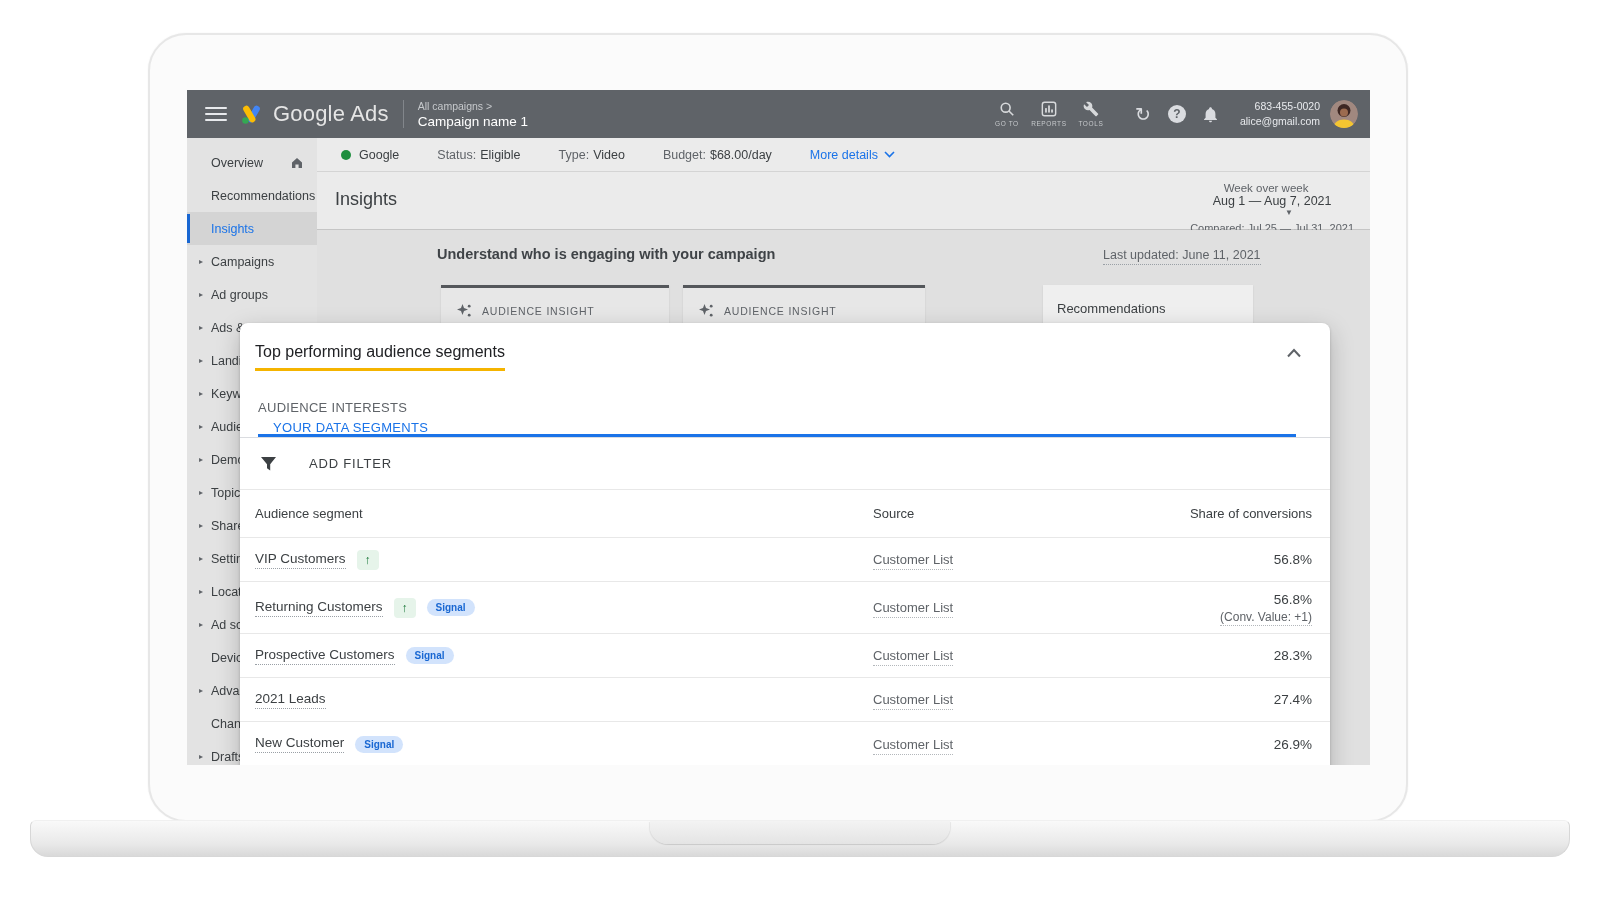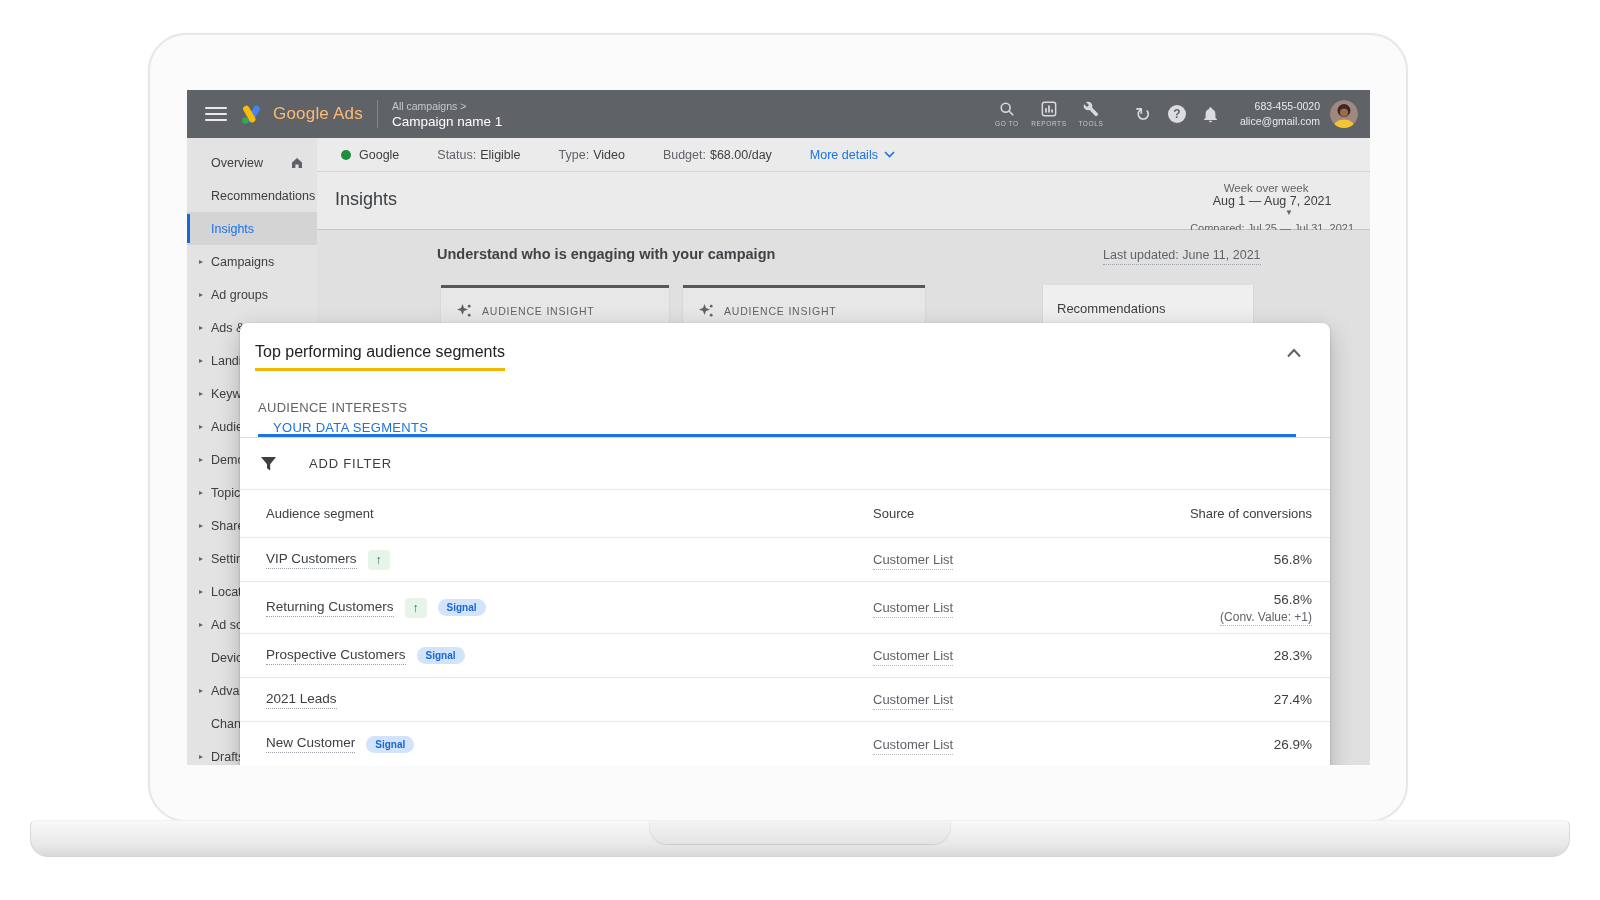--- a/index.html
+++ b/index.html
@@ -21,21 +21,21 @@
   
   .screen { position:absolute; left:187px; top:90px; width:1183px; height:675px;
     overflow:hidden; background:#e0e0e0; }
 
   
   .topbar { position:absolute; left:0; top:0; right:0; height:48px; background:#5f6368;
     display:flex; align-items:center; padding:0 12px; color:#e8eaed; z-index:20; }
   .hamburger { width:22px; display:flex; flex-direction:column; gap:4px; margin:0 12px 0 6px; cursor:pointer; }
   .hamburger span { display:block; height:2px; background:#e8eaed; border-radius:1px; }
   .brand-wrap { display:flex; align-items:center; gap:9px; }
-  .brand { font-size:17px; color:#fdba74; letter-spacing:.2px; }
+  .brand { font-size:22px; color:#e5e5e5; letter-spacing:.2px; }
   .tb-divider { width:1px; height:28px; background:#82868b; margin:0 14px; }
   .crumb-parent { font-size:10.5px; color:#c6c9cc; }
   .crumb-current { font-size:13.5px; color:#fff; margin-top:2px; }
   .tb-right { margin-left:auto; display:flex; align-items:center; }
   .tb-action { display:flex; flex-direction:column; align-items:center; width:42px; color:#d7d9db; cursor:pointer; }
   .tb-action .lbl { font-size:6.5px; letter-spacing:.6px; margin-top:3px; color:#c6c9cc; }
   .tb-icon { width:34px; display:flex; justify-content:center; align-items:center; color:#dadce0; cursor:pointer; }
   .refresh-glyph { font-size:19px; line-height:1; color:#dadce0; }
   .help-circle { width:18px; height:18px; border-radius:50%; background:#dadce0; color:#5f6368;
     font-size:12px; font-weight:bold; display:flex; align-items:center; justify-content:center; }
@@ -100,21 +100,21 @@
   .ov-filter { position:absolute; left:0; right:0; top:115px; height:52px; border-bottom:1px solid #e8e8e8;
     display:flex; align-items:center; cursor:pointer; }
   .ov-filter svg { margin-left:20px; }
   .filter-lbl { margin-left:32px; font-size:13px; letter-spacing:.8px; color:#3c4043; }
   .ov-table { position:absolute; left:0; right:0; top:167px; bottom:0; }
   .trow { display:grid; grid-template-columns:633px 310px 1fr; align-items:center; border-bottom:1px solid #e8e8e8; }
   .trow.head { height:48px; font-size:13px; color:#3c4043; }
   .trow.r { height:44px; font-size:13.5px; }
   .trow.r-tall { height:52px; }
   .trow:last-child { border-bottom:none; }
-  .cell-seg { padding-left:26px; display:flex; align-items:center; gap:11px; }
+  .cell-seg { padding-left:15px; display:flex; align-items:center; gap:11px; }
   .seg-name { color:#3c4043; border-bottom:1px dotted #9aa0a6; padding-bottom:2px; cursor:pointer; }
   .chip-up { width:22px; height:20px; background:#e6f4ea; border-radius:4px; color:#137333;
     display:flex; align-items:center; justify-content:center; font-size:12px; font-weight:bold; }
   .chip-signal { background:#d2e3fc; color:#1967d2; font-size:10px; font-weight:bold;
     padding:3px 9px; border-radius:10px; cursor:pointer; }
   .cell-src { color:#5f6368; font-size:13px; }
   .src-name { border-bottom:1px dotted #b3b7bb; padding-bottom:2px; cursor:pointer; }
   .cell-share { text-align:right; padding-right:18px; color:#3c4043; }
   .share-note { font-size:12px; color:#5f6368; margin-top:3px; }
   .share-note span { border-bottom:1px dotted #b3b7bb; padding-bottom:1px; }

